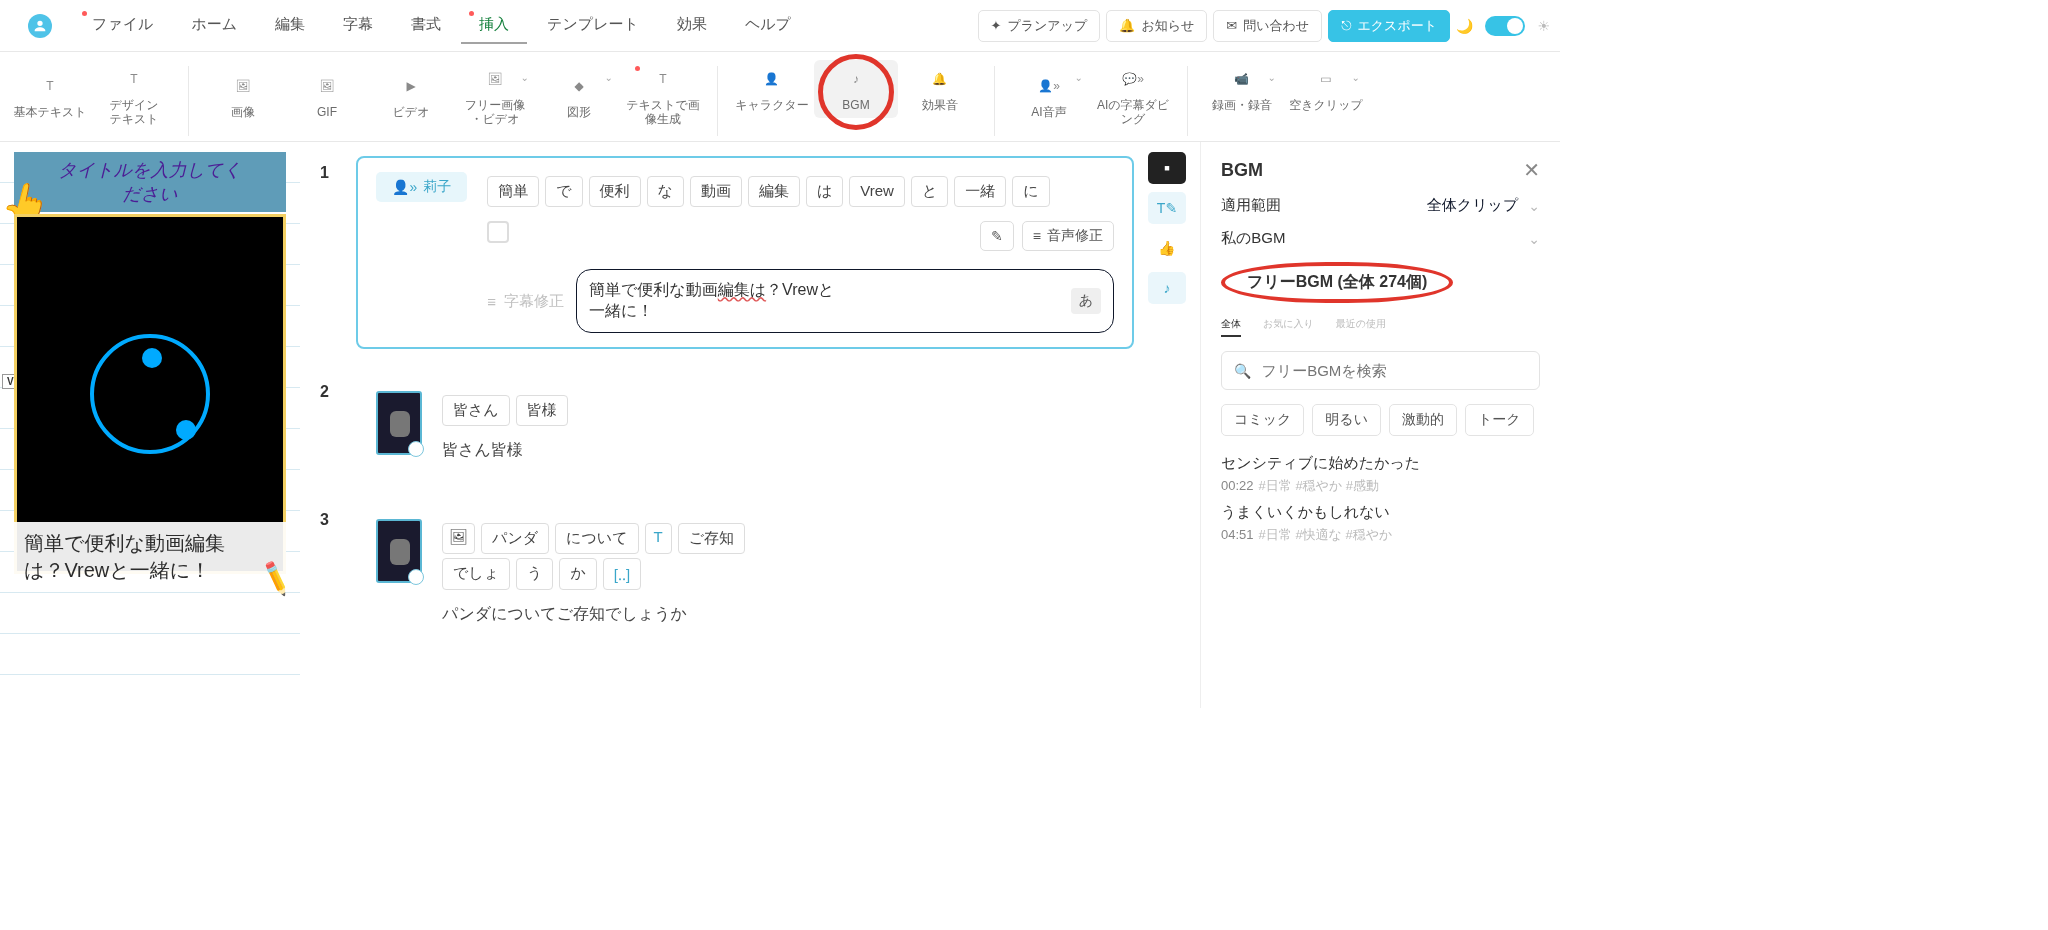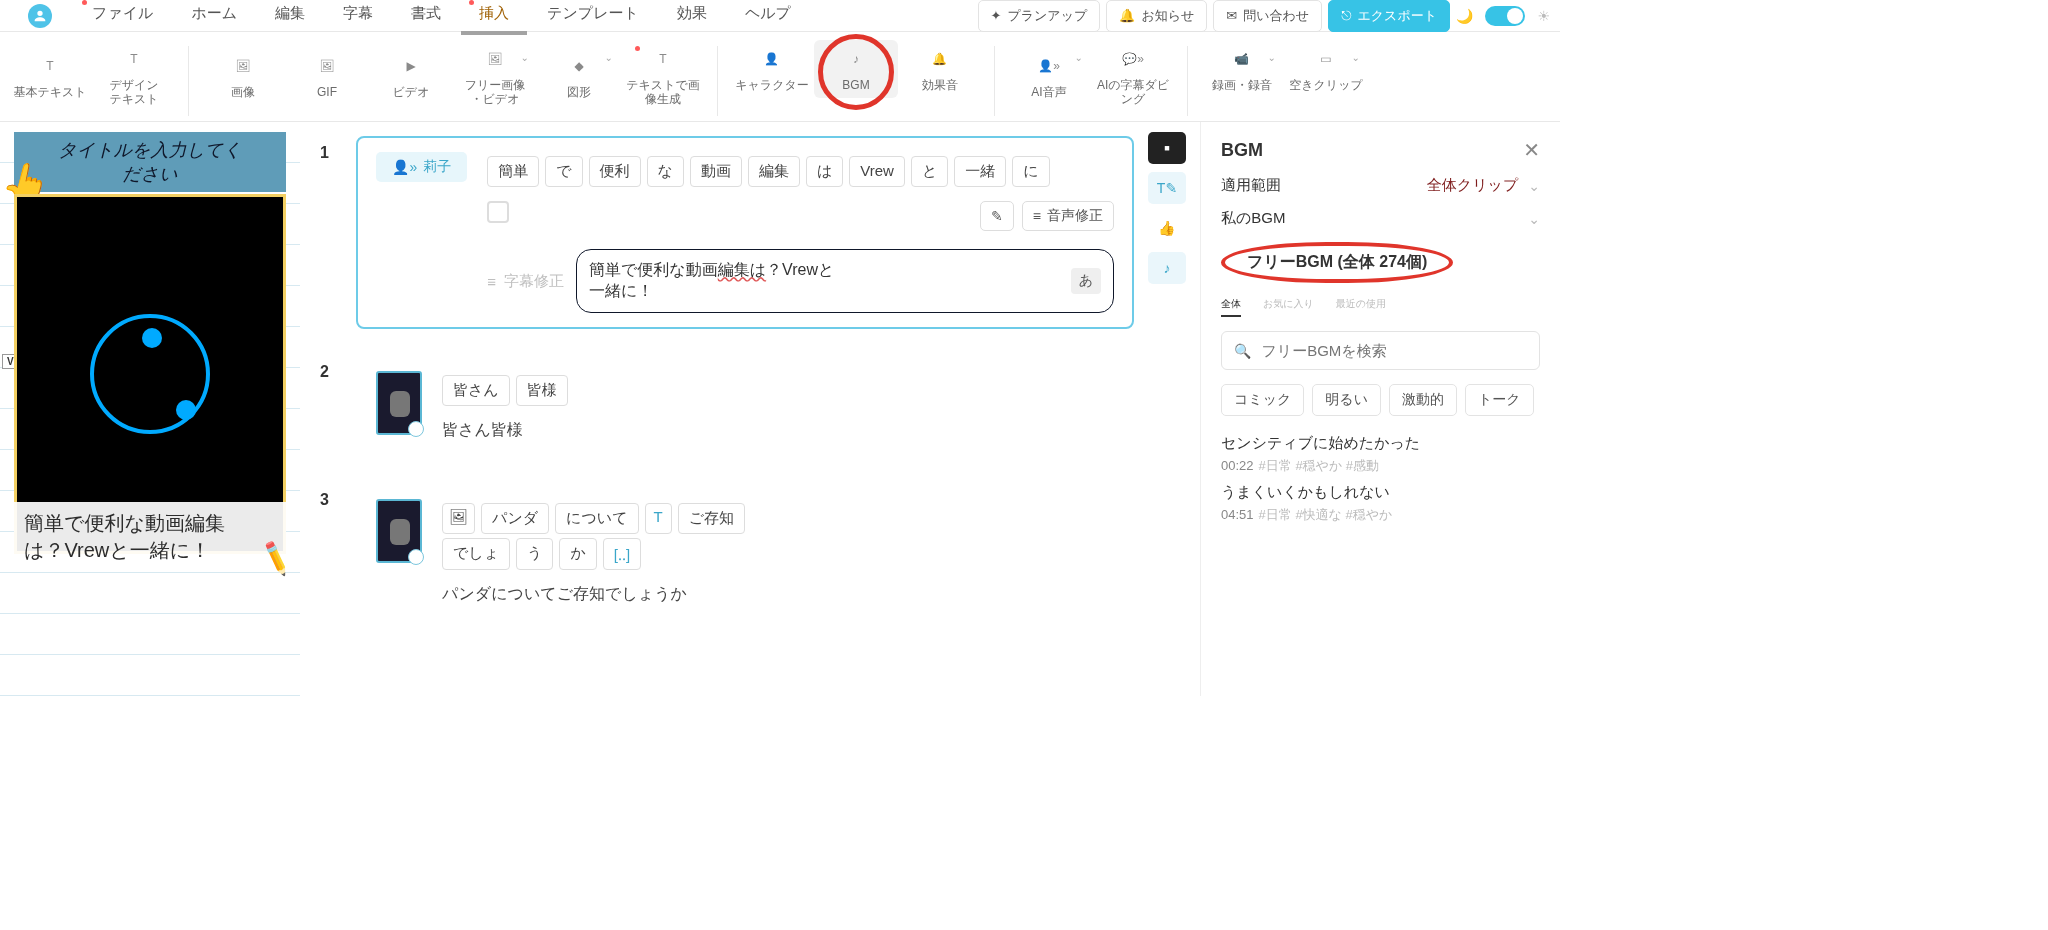--- a/index.html
+++ b/index.html
@@ -1,41 +1,41 @@
 <!DOCTYPE html>
 <html><head>
 <meta charset="utf-8">
 <style>
 *{box-sizing:border-box;margin:0;padding:0;font-family:-apple-system,BlinkMacSystemFont,"Segoe UI","Hiragino Sans","Hiragino Kaku Gothic ProN",Meiryo,sans-serif}
 body{background:#fff;color:#333;font-size:14px;width:1560px;height:708px;overflow:hidden}
-.topbar{display:flex;align-items:center;height:32px;border-bottom:1px solid #e8e8e8;padding:0 10px;gap:4px}
+.topbar{display:flex;align-items:center;height:52px;border-bottom:1px solid #e8e8e8;padding:0 10px;gap:4px}
 .avatar{width:24px;height:24px;border-radius:50%;background:#4fc3e8;display:flex;align-items:center;justify-content:center;margin:0 18px}
 .avatar svg{width:16px;height:16px;fill:#fff}
 .menu{display:flex;gap:2px}
 .menu-item{padding:8px 18px;color:#555;cursor:pointer;position:relative;font-size:15px}
-.menu-item.active{color:#a16207;border-bottom:4px solid #a3a3a3}
+.menu-item.active{color:#15803d;border-bottom:2px solid #a3a3a3}
 .menu-dot::before{content:"";position:absolute;top:4px;left:8px;width:5px;height:5px;background:#ff5a5a;border-radius:50%}
 .top-right{margin-left:auto;display:flex;align-items:center;gap:6px}
 .top-btn{display:flex;align-items:center;gap:6px;padding:6px 12px;border:1px solid #e3e3e3;border-radius:5px;background:#fff;color:#555;cursor:pointer;font-size:13px}
 .top-btn.primary{background:#37c3e6;color:#fff;border-color:#37c3e6}
 .toggle{width:40px;height:20px;background:#37c3e6;border-radius:10px;position:relative;margin:0 6px}
 .toggle::after{content:"";position:absolute;right:2px;top:2px;width:16px;height:16px;background:#fff;border-radius:50%}
 .toolbar{display:flex;align-items:flex-start;height:90px;border-bottom:1px solid #e8e8e8;padding:8px 0}
 .tool-group{display:flex;padding:0 8px}
 .tool-sep{width:1px;height:70px;background:#e8e8e8;margin:6px 4px}
 .tool{display:flex;flex-direction:column;align-items:center;justify-content:center;width:84px;padding:6px 4px;cursor:pointer;color:#6b6b6b;font-size:12px;text-align:center;gap:6px;position:relative}
 .tool.circled::before{content:"";position:absolute;top:-6px;left:50%;transform:translateX(-50%);width:66px;height:66px;border:5px solid #e0352b;border-radius:50%}
 .tool.active{background:#f2f2f2;border-radius:6px}
 .tool .ico{width:26px;height:26px;color:#8a8a8a;display:flex;align-items:center;justify-content:center}
 .tool-label{line-height:1.2}
 .tool-dot::after{content:"";position:absolute;top:6px;left:14px;width:5px;height:5px;background:#ff5a5a;border-radius:50%}
 .chev{font-size:10px;color:#aaa;position:absolute;top:12px;right:8px}
 .body{display:flex;height:calc(100% - 134px)}
 .preview{width:300px;padding:10px 14px;background:repeating-linear-gradient(#fff,#fff 40px,#d7e9f1 40px,#d7e9f1 41px)}
-.title-banner{background:#5f9cb8;color:#0f172a;font-size:18px;padding:6px 10px;text-align:center;position:relative;font-style:italic}
+.title-banner{background:#5f9cb8;color:#4c1d95;font-size:18px;padding:6px 10px;text-align:center;position:relative;font-style:italic}
 .hand{position:absolute;left:-16px;bottom:-16px;font-size:40px}
 .vid-frame{border:3px solid #f2cf63;background:#000;height:360px;margin-top:2px;position:relative;display:flex;align-items:center;justify-content:center}
 .vid-frame .reel{width:120px;height:120px;border:4px solid #0af;border-radius:50%;position:relative}
 .vid-frame .reel::before,.vid-frame .reel::after{content:"";position:absolute;width:20px;height:20px;background:#0af;border-radius:50%}
 .vid-frame .reel::before{top:10px;left:48px}.vid-frame .reel::after{bottom:10px;right:10px}
 .vrew-badge{position:absolute;left:-12px;top:160px;background:#fff;border:1px solid #999;padding:1px 4px;font-size:10px;font-weight:700}
 .caption-box{background:rgba(255,255,255,.92);padding:8px 10px;font-size:20px;color:#2c2c2c;margin-top:-52px;position:relative}
 .centre{flex:1;padding:14px 14px 0 20px;overflow:auto}
 .clip{display:flex;gap:16px;margin-bottom:26px}
 .clip-num{width:20px;font-size:16px;color:#333;padding-top:8px;font-weight:600}
@@ -57,21 +57,21 @@
 .thumb .person{position:absolute;left:12px;top:18px;width:20px;height:26px;background:#777;border-radius:6px}
 .thumb::after{content:"";position:absolute;right:-4px;bottom:-4px;width:14px;height:14px;background:#fff;border:1px solid #7ec7de;border-radius:50%}
 .side-icons{width:52px;display:flex;flex-direction:column;gap:8px;padding-top:10px}
 .side-ico{width:38px;height:32px;border-radius:5px;display:flex;align-items:center;justify-content:center;color:#8a8a8a;background:#fff}
 .side-ico.active{background:#eaf6fb;color:#3aa6c9}
 .panel{width:360px;border-left:1px solid #eee;padding:16px 20px;display:flex;flex-direction:column;gap:14px}
 .panel-head{display:flex;justify-content:space-between;align-items:center}
 .panel-head h3{font-size:18px;font-weight:600}
 .close-x{font-size:20px;color:#888;cursor:pointer}
 .row{display:flex;align-items:center;justify-content:space-between;font-size:15px;color:#333}
-.row .val{color:#7f1d1d}
+.row .val{color:#0f172a}
 .row .chev2{color:#bbb;font-size:14px}
 .oval{border:4px solid #e0352b;border-radius:50%/55%;padding:6px 22px;display:inline-block;font-size:16px;font-weight:600}
 .tabs{display:flex;gap:22px;font-size:10px;color:#bbb}
 .tabs .tab.active{color:#333;border-bottom:2px solid #333;padding-bottom:4px}
 .search{display:flex;align-items:center;gap:10px;border:1px solid #e3e3e3;border-radius:6px;padding:10px 12px;color:#aaa}
 .search input{border:none;outline:none;flex:1;font-size:15px}
 .chips{display:flex;gap:8px;overflow:hidden;align-items:center}
 .chip{border:1px solid #e3e3e3;border-radius:5px;padding:6px 12px;font-size:14px;color:#555;white-space:nowrap}
 .bgm-item{padding:4px 0}
 .bgm-title{font-size:15px;color:#333}

